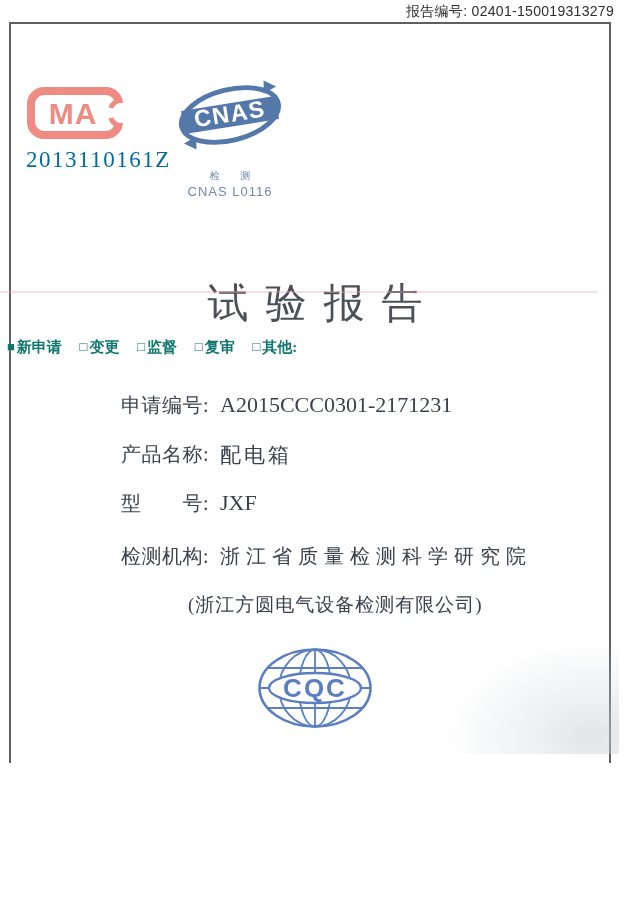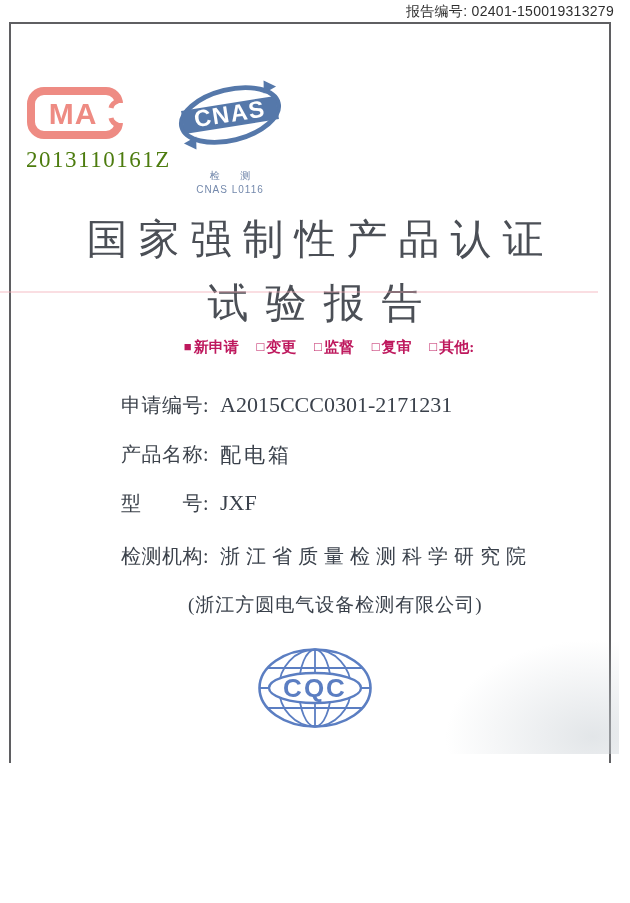--- a/index.html
+++ b/index.html
@@ -35,35 +35,35 @@
     height: 872px;
     border: 2px solid #5f5f62;
   }
 
   
   .cma-block { position: absolute; left: 26px; top: 86px; width: 130px; text-align: left; }
   .cma-number {
     margin-top: 3px;
     font-family: "Liberation Serif", serif;
     font-size: 23px;
-    color: #4d7c0f;
+    color: #0369a1;
     letter-spacing: 1.5px;
     white-space: nowrap;
   }
   .cnas-block { position: absolute; left: 168px; top: 78px; width: 124px; text-align: center; }
   .cnas-caption {
     margin-top: 13px;
     font-size: 10px;
     color: #6d83a8;
     letter-spacing: 9px;
     padding-left: 9px;
   }
   .cnas-number {
     font-family: "Liberation Sans", sans-serif;
-    font-size: 10px;
+    font-size: 13px;
     color: #7489ac;
     letter-spacing: 1px;
     margin-top: 1px;
   }
 
   
   .title-line1, .title-line2 {
     position: absolute;
     left: 0;
     width: 100%;
@@ -74,26 +74,25 @@
   }
   .title-line1 { top: 212px; font-size: 41px; letter-spacing: 11px; padding-left: 11px; }
   .title-line2 { top: 276px; font-size: 41px; letter-spacing: 17px; padding-left: 17px; }
 
   
   .checkbox-line {
     position: absolute;
     top: 338px;
     left: 0;
     width: 100%;
-    text-align: center;
+    text-align: left;
     font-size: 15px;
     font-weight: 600;
-    color: #be185d;
-    white-space: nowrap;
-    padding-left: 28px;
+    color: #0f766e;
+    white-space: nowrap;
   }
   .checkbox-line .opt { margin: 0 7px; }
   .checkbox-line .mark { margin-right: 2px; font-size: 13px; position: relative; top: -1px; }
 
   
   .field-row { position: absolute; left: 121px; white-space: nowrap; }
   .field-row .flabel {
     display: inline-block;
     width: 95px;
     font-size: 20px;
@@ -160,21 +159,20 @@
       </g>
       <g transform="rotate(-9 57 38)">
         <rect x="8" y="26" width="98" height="24" fill="#5578aa"></rect>
         <text x="57" y="45" text-anchor="middle" font-family="Liberation Sans, sans-serif" font-size="24" font-weight="bold" letter-spacing="1.5" fill="#ffffff">CNAS</text>
       </g>
     </svg>
     <div class="cnas-caption">检 测</div>
     <div class="cnas-number">CNAS L0116</div>
   </div>
 
-  <div class="title-line1">国家强制性产品认证</div>
   <div class="title-line2">试验报告</div>
 
   <div class="checkbox-line">
     <span class="opt"><span class="mark">■</span><span>新申请</span></span>
     <span class="opt"><span class="mark">□</span><span>变更</span></span>
     <span class="opt"><span class="mark">□</span><span>监督</span></span>
     <span class="opt"><span class="mark">□</span><span>复审</span></span>
     <span class="opt"><span class="mark">□</span><span>其他:</span></span>
   </div>
 

